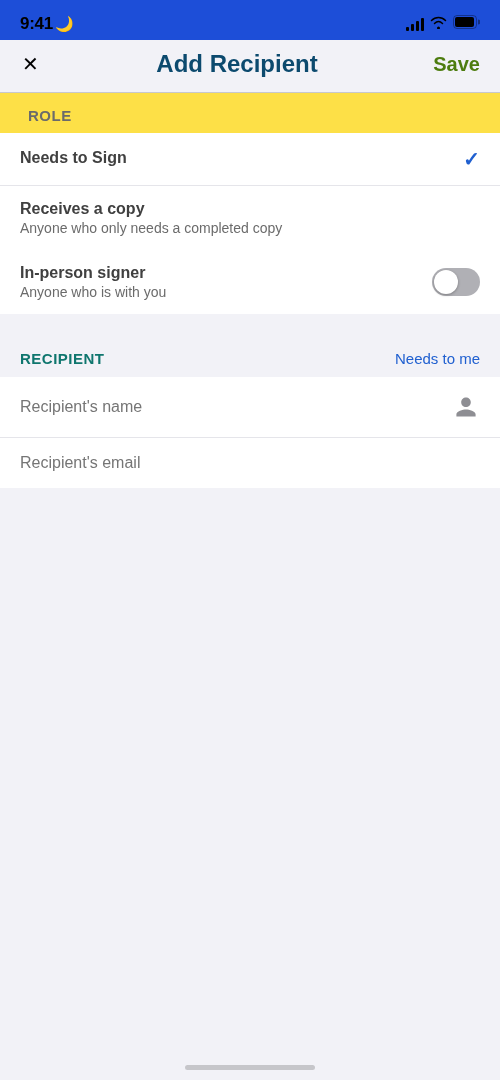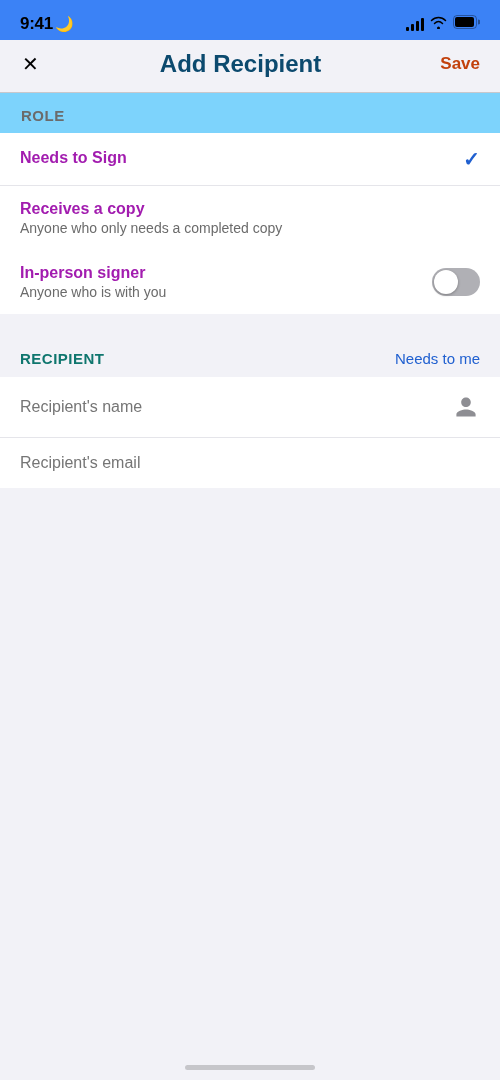--- a/index.html
+++ b/index.html
@@ -12,21 +12,21 @@
       font-family: -apple-system, BlinkMacSystemFont, 'SF Pro Text', 'Helvetica Neue', Arial, sans-serif;
       color: #000;
     }
 
     
     .status-bar {
       display: flex;
       justify-content: space-between;
       align-items: center;
       padding: 14px 20px 6px 20px;
-      background: #3b82f6;
+      background: #1d4ed8;
     }
     .status-time {
       font-size: 17px;
       font-weight: 600;
       letter-spacing: -0.3px;
     }
     .status-icons {
       display: flex;
       align-items: center;
       gap: 6px;
@@ -57,37 +57,37 @@
       color: #000;
       cursor: pointer;
       padding: 2px;
     }
     .nav-title {
       font-size: 24px;
       font-weight: 700;
       color: #0c4a6e;
     }
     .nav-save {
-      font-size: 17px;
-      font-weight: 600;
-      color: #c2410c;
+      font-size: 20px;
+      font-weight: 600;
+      color: #4d7c0f;
       cursor: pointer;
     }
 
     
     .section-divider {
       height: 1px;
       background: #c8c8cc;
       margin: 0;
     }
 
     
     .section-header {
-      background: #7dd3fc;
-      padding: 14px 20px 8px 21px;
+      background: #fde047;
+      padding: 14px 20px 8px 28px;
     }
     .section-header-text {
       font-size: 15px;
       font-weight: 600;
       color: #6b6b6b;
       text-transform: uppercase;
       letter-spacing: 0.5px;
     }
 
     
@@ -105,21 +105,21 @@
     }
     .option-item:last-child {
       border-bottom: none;
     }
     .option-content {
       flex: 1;
     }
     .option-title {
       font-size: 16px;
       font-weight: 600;
-      color: #a21caf;
+      color: #404040;
       margin-bottom: 2px;
     }
     .option-subtitle {
       font-size: 14px;
       font-weight: 400;
       color: #6b6b6b;
     }
     .option-checkmark {
       color: #2060d0;
       font-size: 20px;

